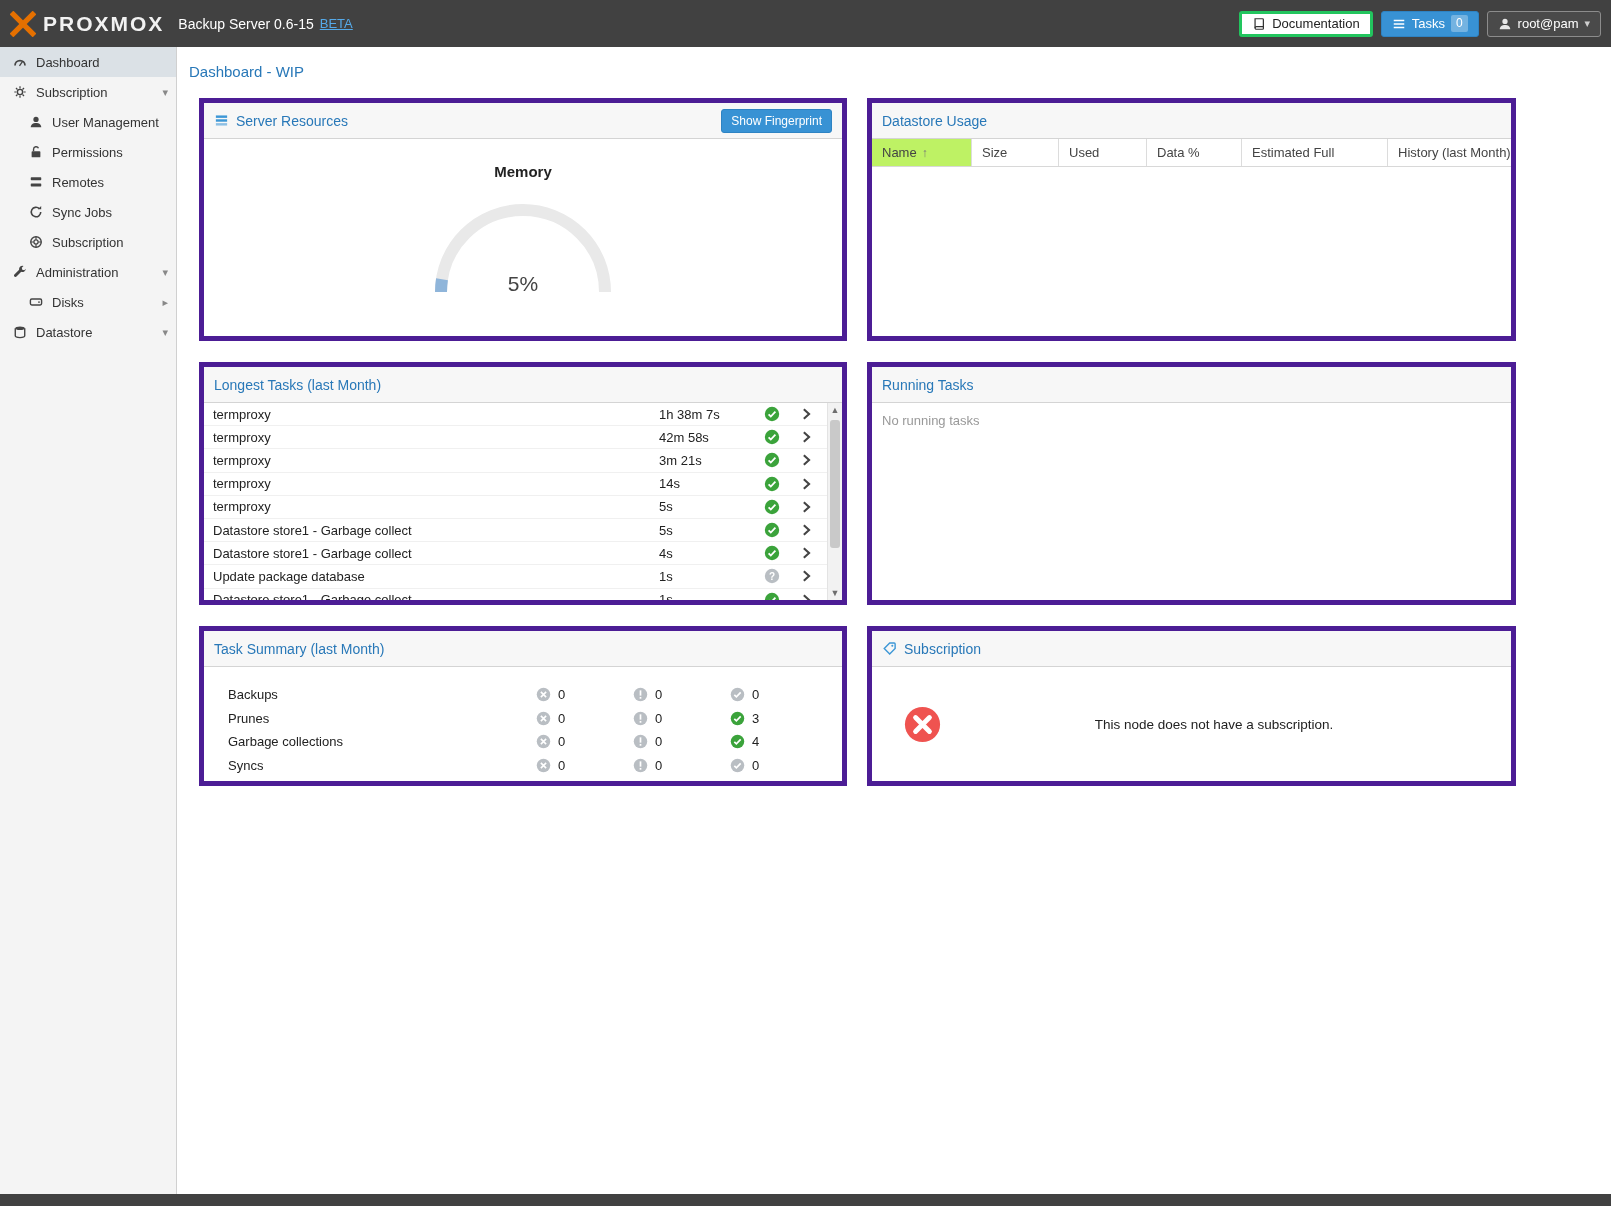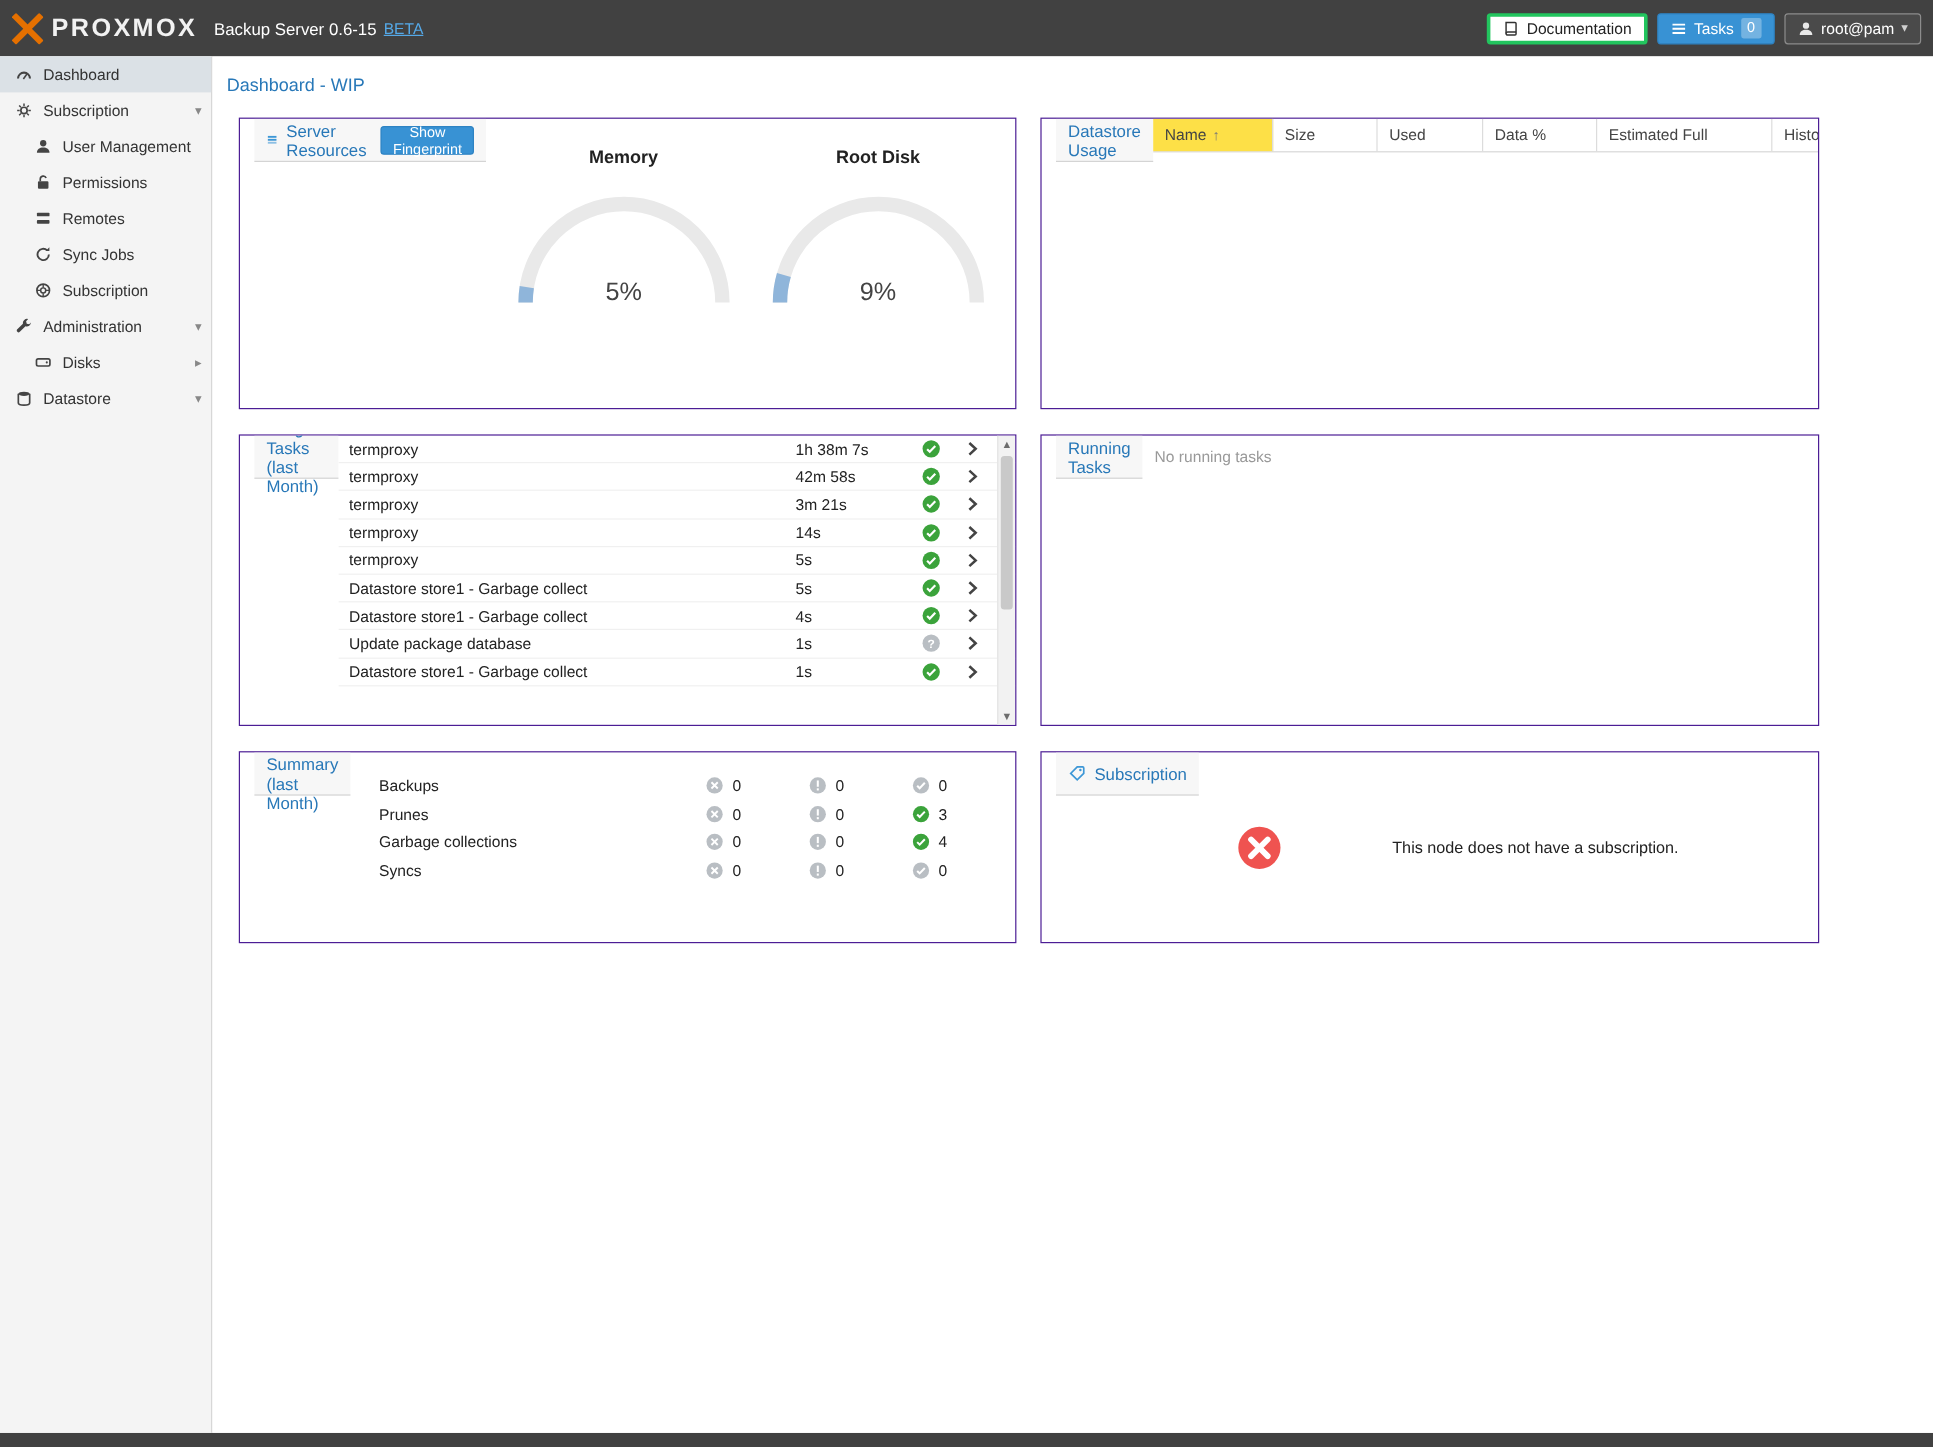--- a/index.html
+++ b/index.html
@@ -28,41 +28,41 @@
   .nav-item.child { padding-left:28px; }
   .nav-item.selected { background:#dbe1e6; }
   .nav-ico { width:16px; height:16px; display:flex; align-items:center; justify-content:center; flex:0 0 16px; }
   .nav-caret { margin-left:auto; color:#888; font-size:11px; }
 
   .main { flex:1; display:flex; flex-direction:column; background:#fff; }
   .page-title { padding:16px 0 10px 12px; color:#2878b8; font-size:15px; }
   .panels { padding:8px 0 0 22px; display:grid; grid-template-columns:648px 649px; grid-template-rows:243px 243px 160px; gap:21px 20px; }
 
   
-  .panel { border:1px solid #4c1d95; background:#fff; display:flex; flex-direction:row; overflow:hidden;padding-left:12px; }
+  .panel { border:5px solid #4c1d95; background:#fff; display:flex; flex-direction:column; overflow:hidden; }
   .panel-header { display:flex; align-items:center; gap:7px; padding:0 10px; height:36px; flex:0 0 36px;
     border-bottom:1px solid #d4d4d4; background:#f7f7f7; color:#2878b8; font-size:14px; }
   .panel-body { flex:1; position:relative; overflow:hidden; }
   .btn-fp { margin-left:auto; height:24px; font-size:12px; padding:0 9px; }
   .ic16 { width:16px; height:16px; display:block; }
   .ic15 { width:15px; height:15px; display:block; }
   .ic14 { width:14px; height:14px; display:block; }
   .no-data { padding:10px; color:#999; }
 
   
   .gauges { display:flex; justify-content:space-evenly; padding-top:24px; }
   .gauge { width:195px; text-align:center; }
   .gauge-label { font-weight:bold; font-size:15px; color:#222; margin-bottom:18px; }
   .gauge-chart { position:relative; width:180px; height:98px; margin:0 auto; }
   .gauge-value { position:absolute; left:0; right:0; bottom:0; font-size:21px; color:#444; }
 
   
   .tbl-head { display:flex; height:28px; border-bottom:1px solid #d8d8d8; background:#fff; }
   .tbl-cell { display:flex; align-items:center; padding:0 10px; color:#444; border-right:1px solid #dcdcdc; white-space:nowrap; overflow:hidden; }
-  .tbl-cell.sorted { background:#fde047; }
+  .tbl-cell.sorted { background:#bef264; }
   .sort-arrow { margin-left:5px; color:#777; font-size:12px; }
   .w1{width:100px;} .w2{width:87px;} .w3{width:88px;} .w4{width:95px;} .w5{width:146px;} .w6{flex:1; border-right:none;}
 
   
   .task-list { height:100%; }
   .task-row { display:flex; align-items:center; height:23.2px; border-bottom:1px solid #f0f0f0; padding-left:9px; }
   .task-name { flex:1; }
   .task-duration { width:100px; }
   .task-status { width:26px; display:flex; justify-content:center; }
   .task-open { width:42px; display:flex; justify-content:center; cursor:pointer; margin-right:15px; }
@@ -245,30 +245,20 @@
             <div class="gauge">
               <div class="gauge-label">Memory</div>
               <div class="gauge-chart">
                 <svg width="180" height="98" viewBox="0 0 180 98">
                   <path d="M 8 94 A 82 82 0 0 1 172 94" fill="none" stroke="#e9e9e9" stroke-width="12"></path>
                   <path d="M 8 94 A 82 82 0 0 1 172 94" fill="none" stroke="#8fb5da" stroke-width="12" stroke-dasharray="12.88 515.22"></path>
                 </svg>
                 <div class="gauge-value">5%</div>
               </div>
             </div>
-            <div class="gauge">
-              <div class="gauge-label">Root Disk</div>
-              <div class="gauge-chart">
-                <svg width="180" height="98" viewBox="0 0 180 98">
-                  <path d="M 8 94 A 82 82 0 0 1 172 94" fill="none" stroke="#e9e9e9" stroke-width="12"></path>
-                  <path d="M 8 94 A 82 82 0 0 1 172 94" fill="none" stroke="#8fb5da" stroke-width="12" stroke-dasharray="23.18 515.22"></path>
-                </svg>
-                <div class="gauge-value">9%</div>
-              </div>
-            </div>
           </div>
         </div>
       </section>
 
       <section class="panel">
         <div class="panel-header">
           <span>Datastore Usage</span>
         </div>
         <div class="tbl-head">
           <div class="tbl-cell sorted w1">

